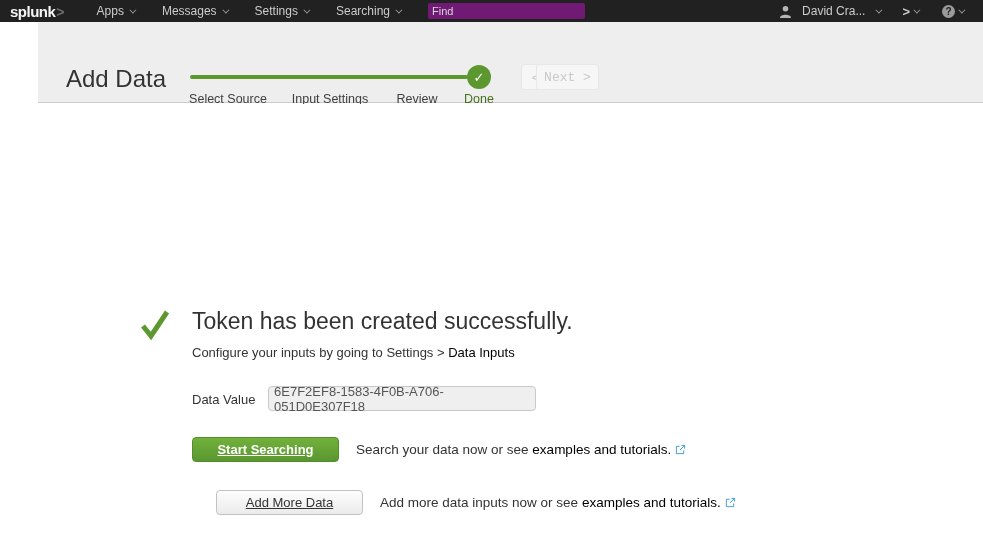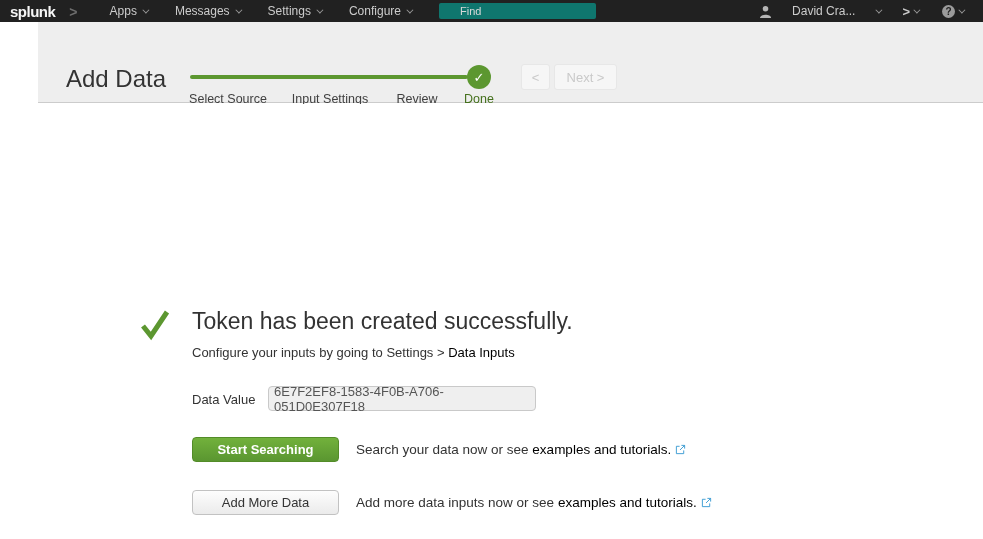--- a/index.html
+++ b/index.html
@@ -2,58 +2,58 @@
 <html><head>
 <meta charset="utf-8">
 <style>
   * { margin:0; padding:0; box-sizing:border-box; }
   html,body { width:983px; height:539px; overflow:hidden; }
   body { font-family:"Liberation Sans","DejaVu Sans",sans-serif; background:#ffffff; color:#333; }
   .screen { position:relative; width:983px; height:539px; }
 
   
   .topbar { position:absolute; top:0; left:0; width:983px; height:22px; background:#212121; display:flex; align-items:center; }
-  .logo { display:flex; align-items:baseline; margin:0 18px 0 10px; cursor:pointer;gap:13px; }
+  .logo { display:flex; align-items:baseline; margin:0 18px 0 10px; cursor:pointer; }
   .logo-text { color:#f5f5f5; font-weight:bold; font-size:15px; letter-spacing:-0.5px; }
   .logo-chev { color:#6e6e6e; font-weight:bold; font-size:14px; margin-left:1px; }
   .nav-item { display:flex; align-items:center; gap:5px; color:#cccccc; font-size:12px; padding:16px 14px; height:22px; cursor:pointer; }
   .chev-down { width:5px; height:5px; border-right:1px solid #9a9a9a; border-bottom:1px solid #9a9a9a; transform:rotate(45deg) translateY(-2px); display:inline-block; }
-  .find-box { margin-left:14px; width:157px; height:16px; background:#0f766e; border:none; border-radius:2px; color:#eeeeee; font-size:11px; padding:0 21px; outline:none; }
+  .find-box { margin-left:14px; width:157px; height:16px; background:#701a75; border:none; border-radius:2px; color:#eeeeee; font-size:11px; padding:0 4px; outline:none; }
   .find-box::placeholder { color:#d8d8d8; opacity:1; }
   .topbar-right { margin-left:auto; display:flex; align-items:center; gap:4px; padding-right:10px; }
-  .user-area { display:flex; align-items:center; gap:20px; color:#cccccc; font-size:12px; cursor:pointer; padding:0 8px; }
+  .user-area { display:flex; align-items:center; gap:10px; color:#cccccc; font-size:12px; cursor:pointer; padding:0 8px; }
   .user-svg { display:block; }
   .gt-icon { color:#cccccc; font-weight:bold; font-size:13px; }
   .menu-cluster { display:flex; align-items:center; gap:3px; cursor:pointer; padding:0 10px; }
   .help-circle { width:13px; height:13px; border-radius:50%; background:#9b9b9b; color:#212121; font-size:10px; font-weight:bold; display:flex; align-items:center; justify-content:center; }
 
   
   .page-header { position:absolute; top:22px; left:0; width:983px; height:81px; background:#eeeeee; border-bottom:1px solid #cccccc;margin-left:38px; }
   .page-title { position:absolute; left:28px; top:43px; font-size:24px; font-weight:400; color:#333; }
   .step-line { position:absolute; left:152px; top:53px; width:278px; height:4px; background:#5c9730; border-radius:2px; }
   .step-circle { position:absolute; left:429px; top:43px; width:24px; height:24px; border-radius:50%; background:#5c9730; color:#fff; font-size:13px; display:flex; align-items:center; justify-content:center; }
   .step-label { position:absolute; top:70px; transform:translateX(-50%); font-size:12.5px; color:#404040; white-space:nowrap; }
   .step-label.done { color:#44701c; }
   .lbl-1 { left:190px; } .lbl-2 { left:292px; } .lbl-3 { left:379px; } .lbl-4 { left:441px; }
   .nav-btn { position:absolute; top:42px; height:26px; background:#f6f6f6; border:1px solid #e7e7e7; border-radius:3px; color:#c9c9c9; font-size:13px; font-family:inherit; }
   .btn-back { left:483px; width:29px; }
-  .btn-next { left:516px; width:63px; }
+  .btn-next { left:498px; width:63px;font-family:Liberation Mono, monospace; }
 
   
   .main { position:absolute; top:104px; left:0; width:983px; height:435px; background:#fff; }
   .big-check { position:absolute; left:139px; top:203px; }
   .success-title { position:absolute; left:192px; top:204px; font-size:23px; font-weight:400; color:#333; }
   .success-sub { position:absolute; left:192px; top:241px; font-size:13px; color:#333; }
   a.link { color:#000000; text-decoration:none; cursor:pointer; }
   .token-label { position:absolute; left:192px; top:288px; font-size:13px; color:#333; }
   .token-box { position:absolute; left:268px; top:282px; width:268px; height:25px; background:#efefef; border:1px solid #c9c9c9; border-radius:4px; font-size:13px; color:#555; display:flex; align-items:center; padding:0 5px; }
   .action-row { position:absolute; left:192px; display:flex; align-items:center; }
   .row-1 { top:333px; } .row-2 { top:386px; }
-  .act-btn { width:147px; height:25px; border-radius:4px; font-size:13px; font-family:inherit; cursor:pointer; }
-  .btn-secondary { background:linear-gradient(#fdfdfd,#ebebeb); border:1px solid #c2c2c2; color:#333; }
+  .act-btn { width:147px; height:25px; border-radius:4px; font-size:13px; font-family:inherit; cursor:pointer;text-decoration:underline; }
+  .btn-secondary { background:linear-gradient(#fdfdfd,#ebebeb); border:1px solid #c2c2c2; color:#333;margin-left:24px; }
   .btn-green { background:linear-gradient(#72b13c,#5a9630); border:1px solid #538c28; color:#fff; font-weight:bold; }
   .act-text { margin-left:17px; font-size:13.5px; color:#333; white-space:nowrap; }
   .ext-icon { margin-left:4px; vertical-align:-1px; }
 </style>
 </head>
 <body>
 
 <div class="screen">
 
   <div class="topbar">
@@ -67,21 +67,21 @@
     </div>
     <div class="nav-item">
       <span>Messages</span>
       <span class="chev-down"></span>
     </div>
     <div class="nav-item">
       <span>Settings</span>
       <span class="chev-down"></span>
     </div>
     <div class="nav-item">
-      <span>Configure</span>
+      <span>Searching</span>
       <span class="chev-down"></span>
     </div>
     <input class="find-box" placeholder="Find" style="">
     <div class="topbar-right">
       <div class="user-area">
         <svg class="user-svg" width="13" height="13" viewBox="0 0 14 14">
           <circle cx="7" cy="4" r="3" fill="#b5b5b5"></circle>
           <path d="M1 14 C1 9.5 13 9.5 13 14 Z" fill="#b5b5b5"></path>
         </svg>
         <span>David Cra...</span>

